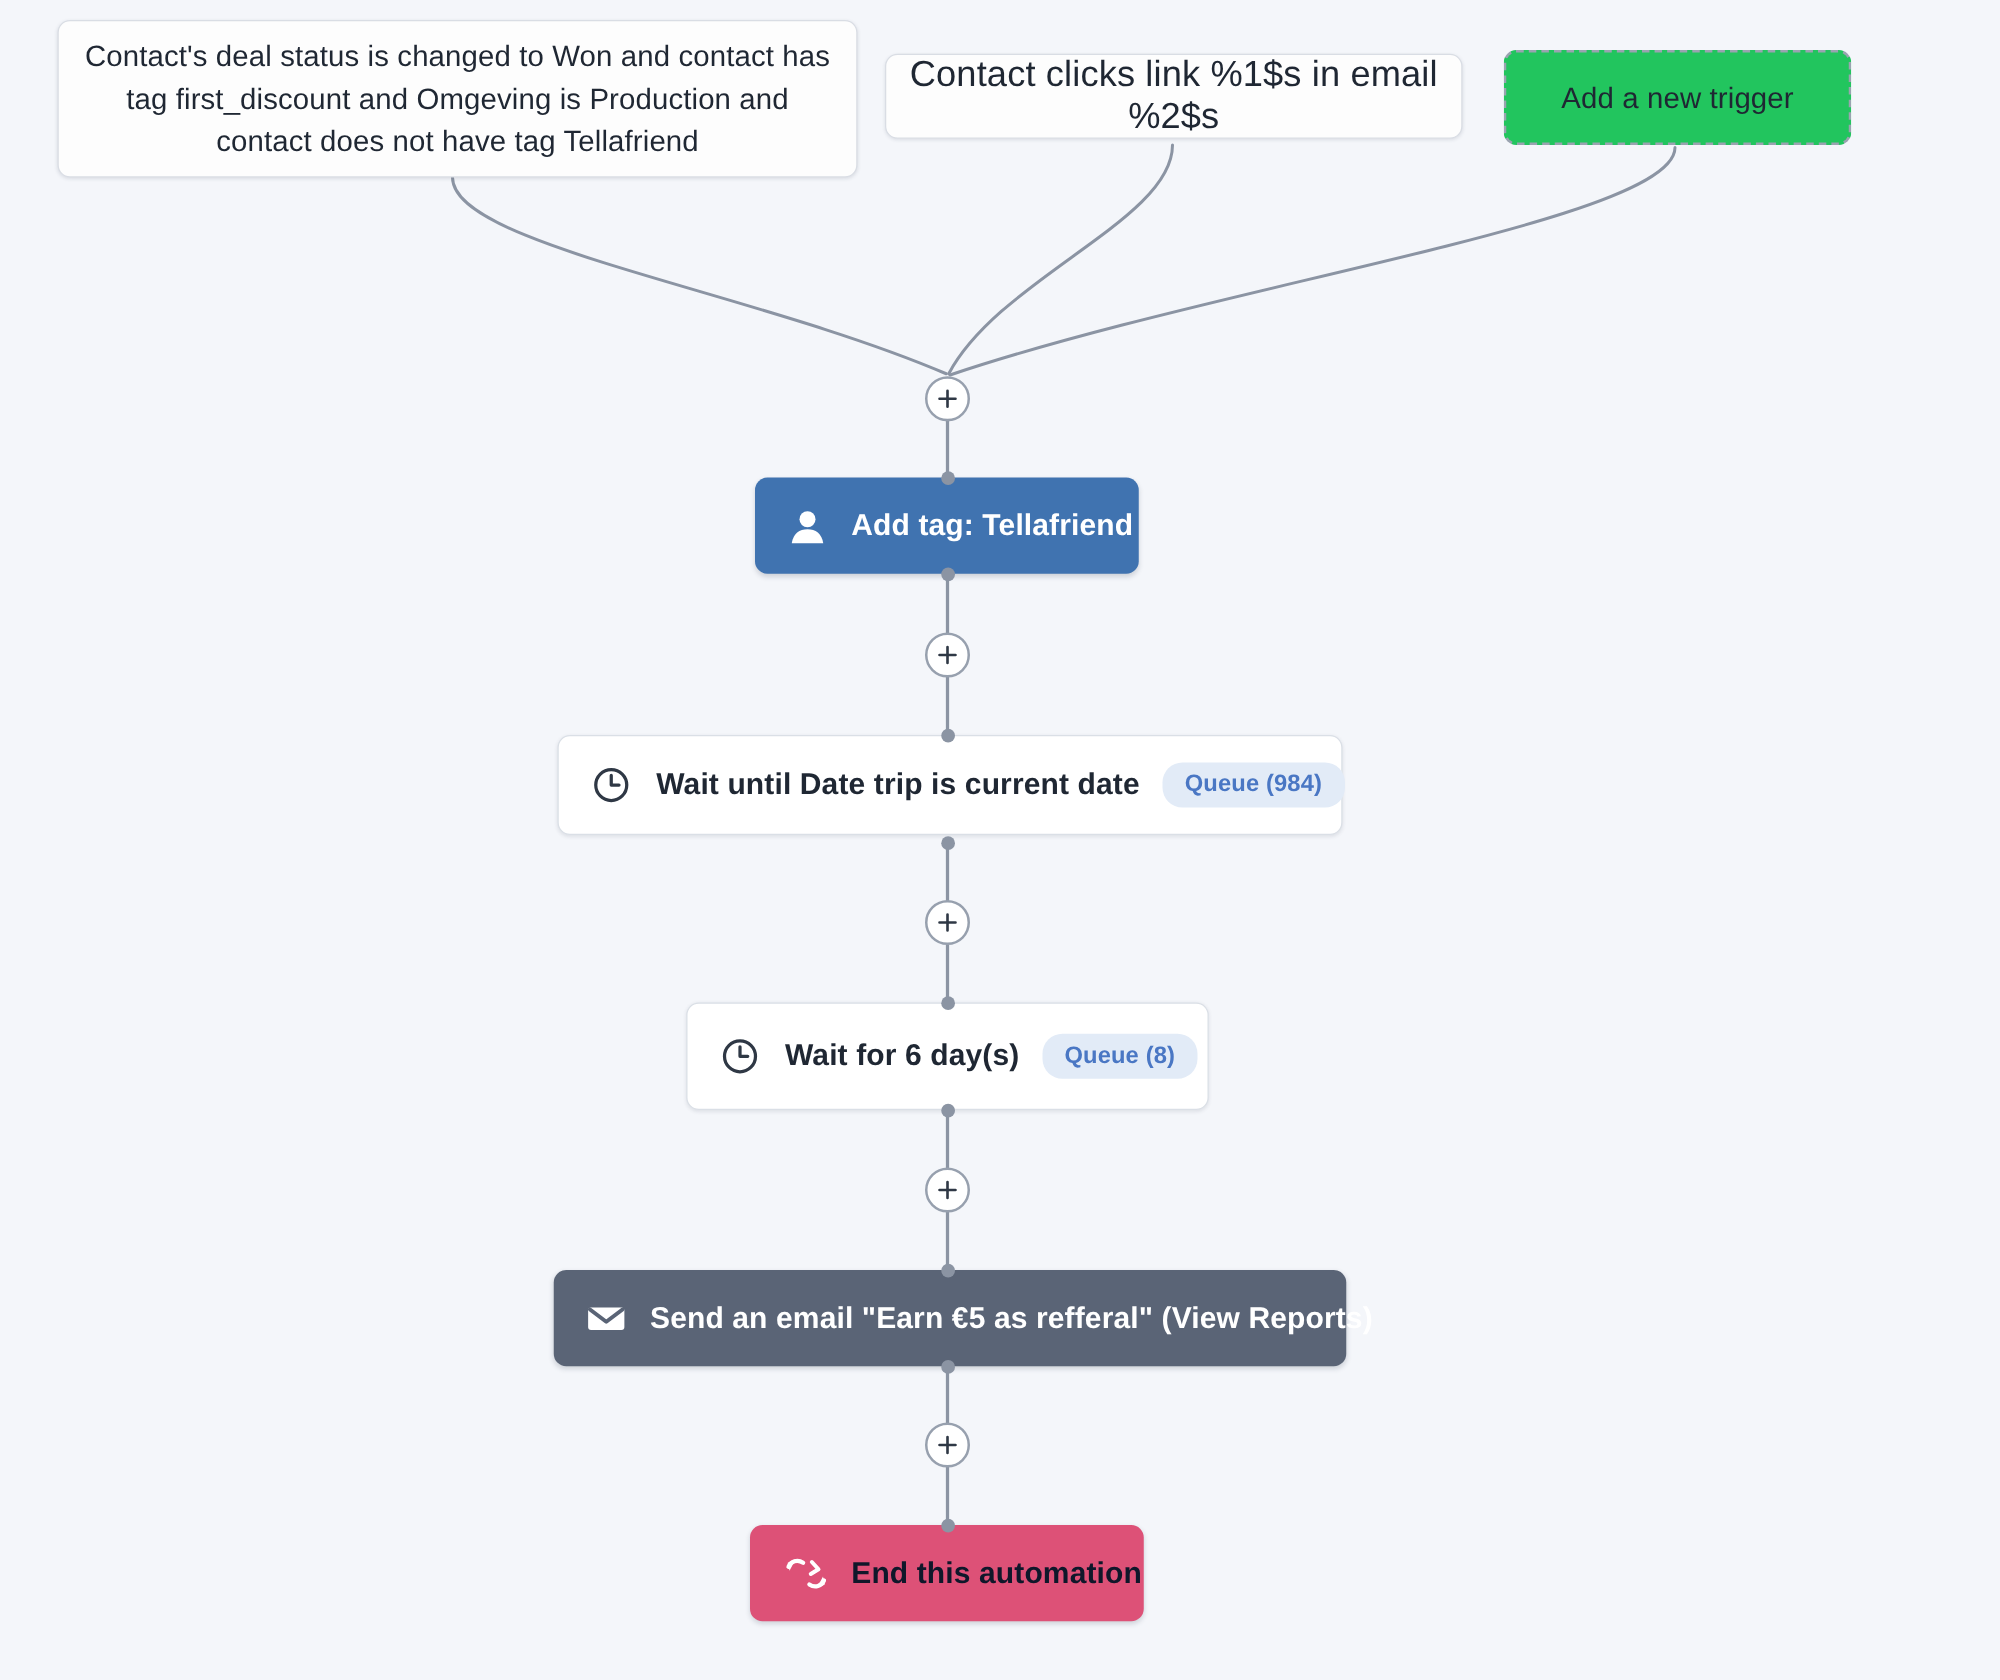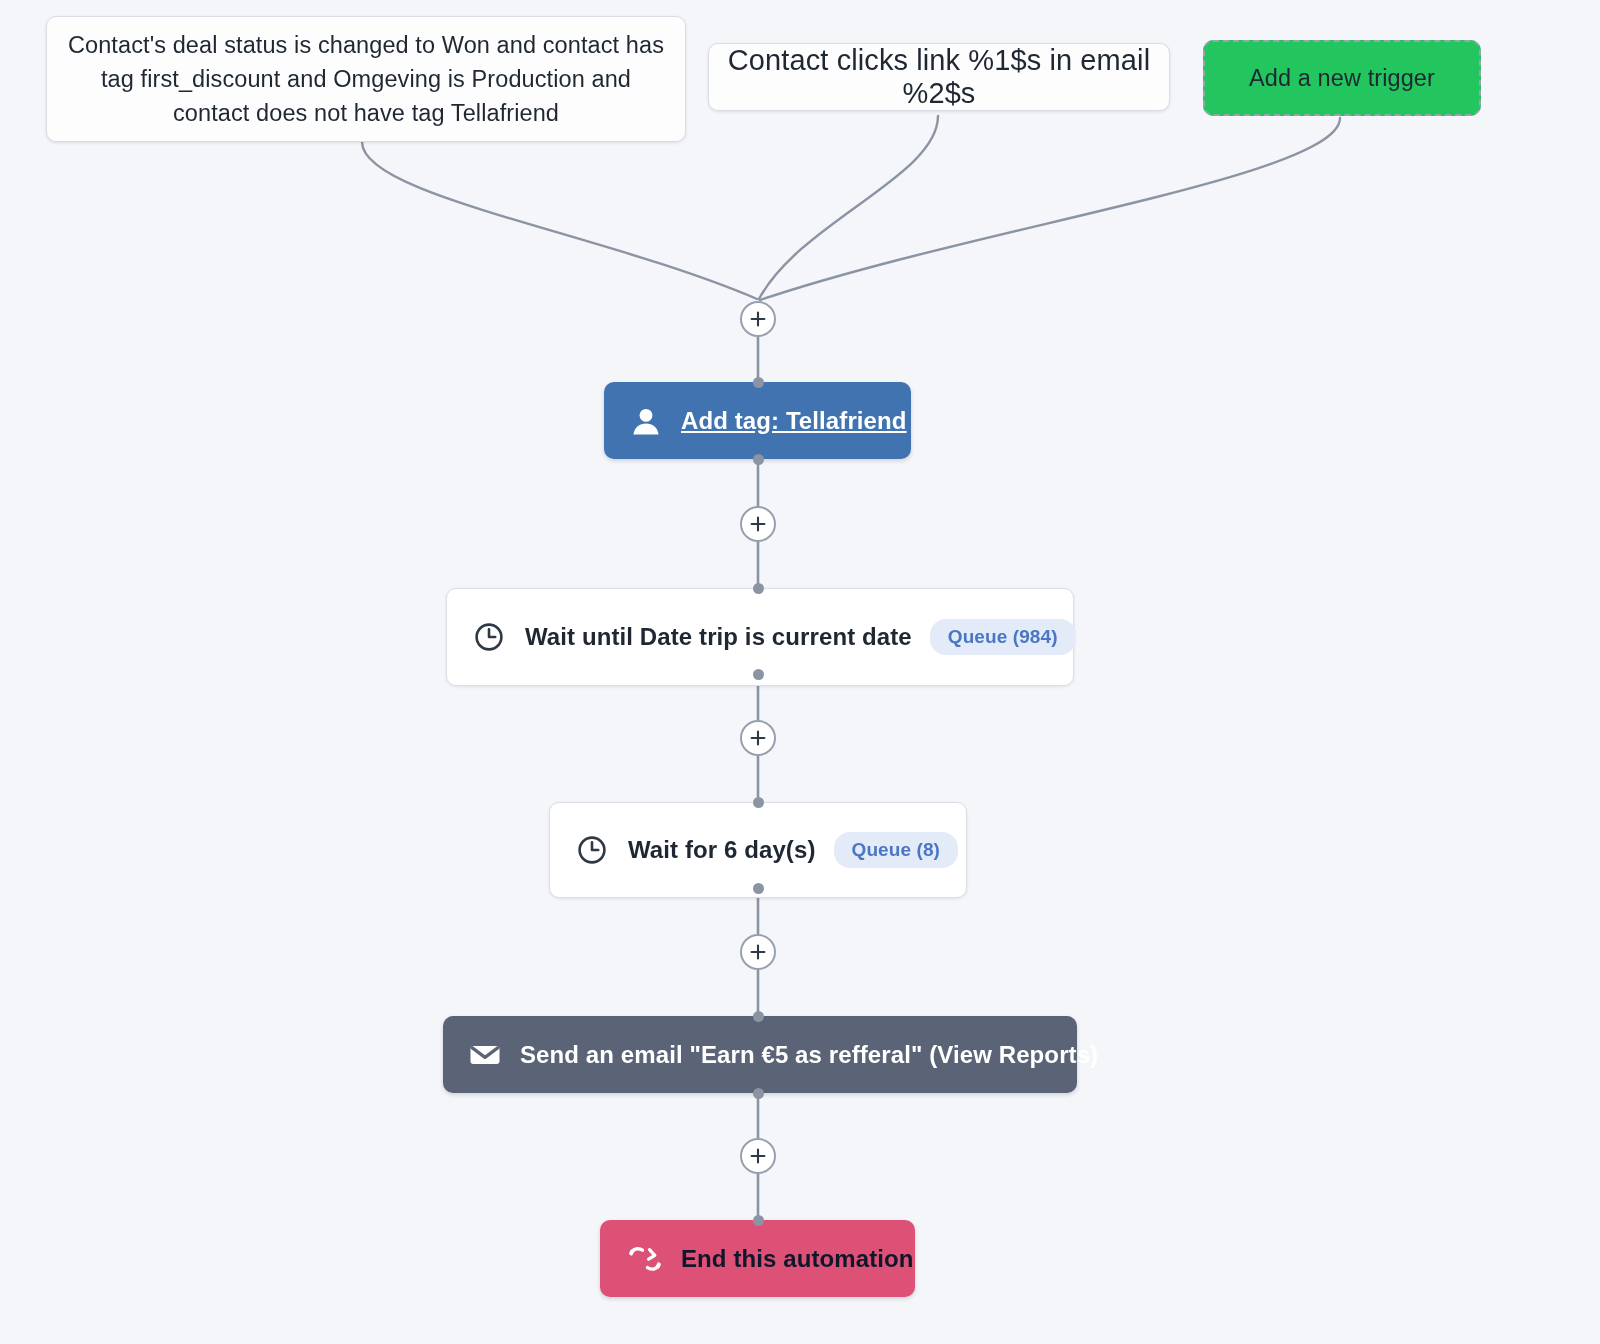--- a/index.html
+++ b/index.html
@@ -102,32 +102,31 @@
     background: #ffffff;
     border: 1px solid #dadfe6;
     color: #1f2733;
     box-shadow: 0 1px 3px rgba(40,50,70,.10);
   }
 
   #node-addtag {
     left: 604px; top: 382px; width: 307px; height: 77px;
     background: #4073b0; color: #ffffff;
     padding-left: 25px;
-    text-decoration: underline;
   }
   #node-addtag .ic { margin-right: 18px; }
 
   #node-wait-until {
-    left: 446px; top: 588px; width: 628px; height: 98px;
+    left: 446px; top: 588px; width: 628px; height: 80px;
     padding-left: 26px;
   }
   #node-wait-until .ic { margin-right: 20px; }
 
   #node-wait-days {
-    left: 549px; top: 802px; width: 418px; height: 96px;
+    left: 549px; top: 802px; width: 418px; height: 86px;
     padding-left: 26px;
   }
   #node-wait-days .ic { margin-right: 20px; }
 
   #node-send-email {
     left: 443px; top: 1016px; width: 634px; height: 77px;
     background: #5a6476; color: #ffffff;
     padding-left: 25px;
   }
   #node-send-email .ic { margin-right: 18px; }

